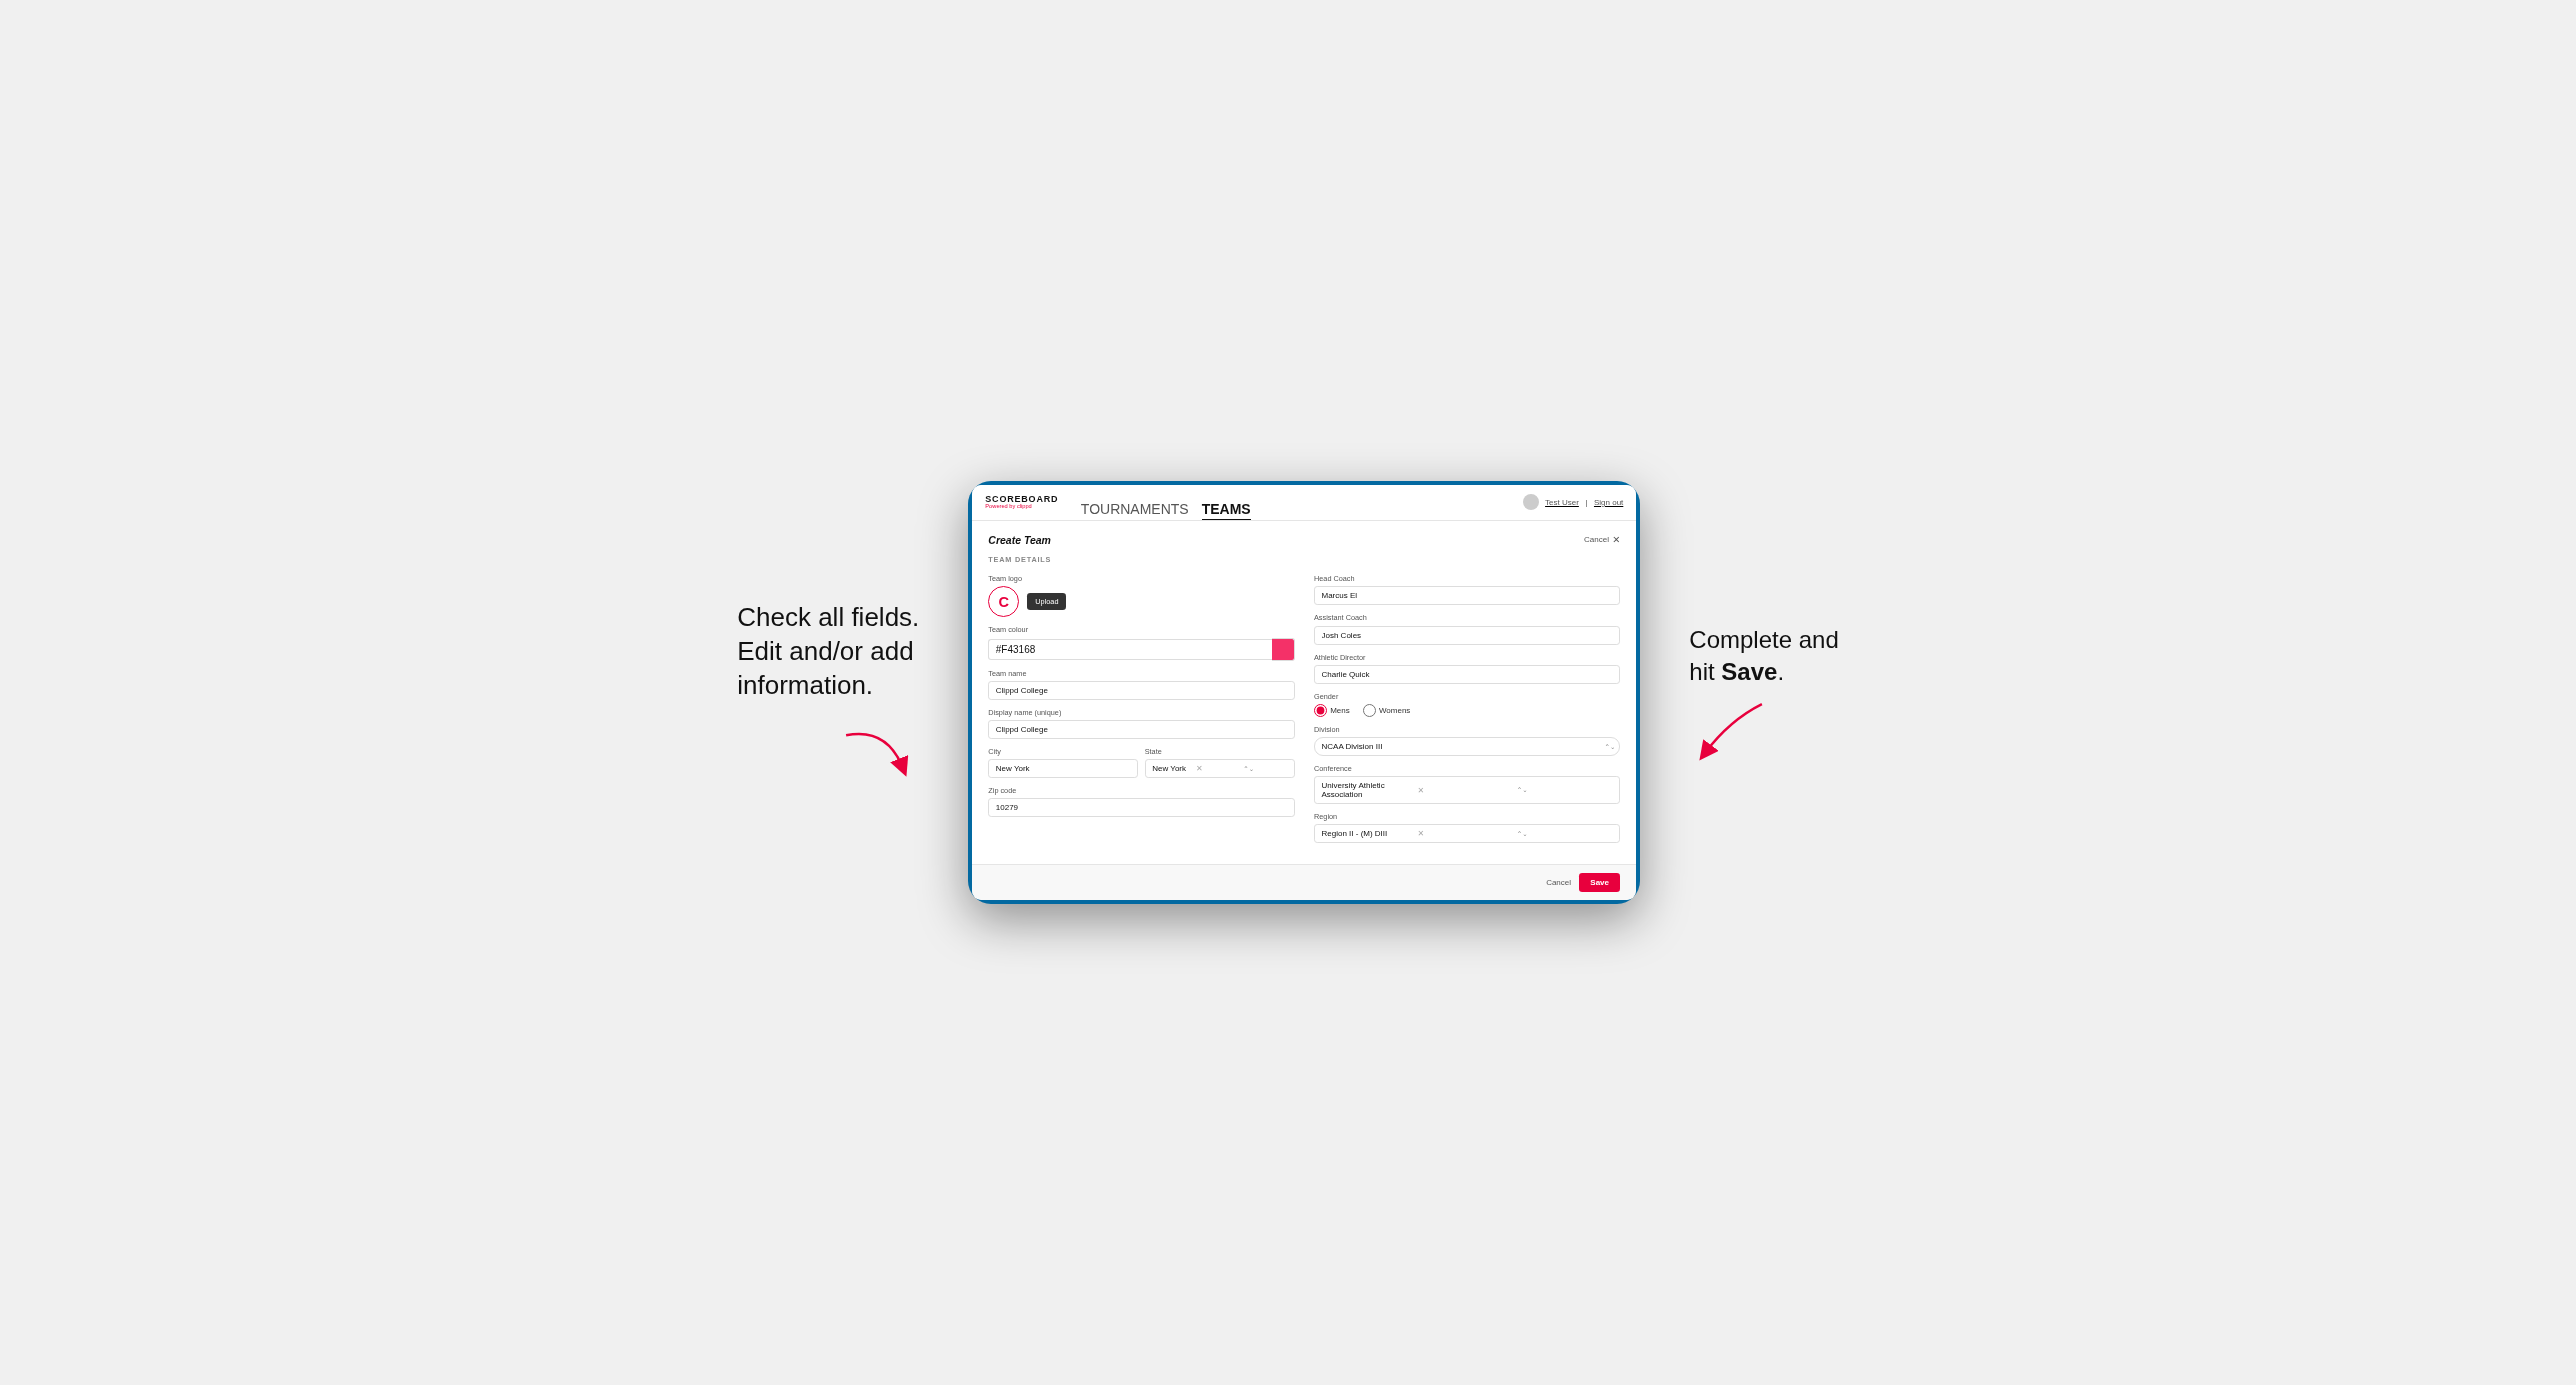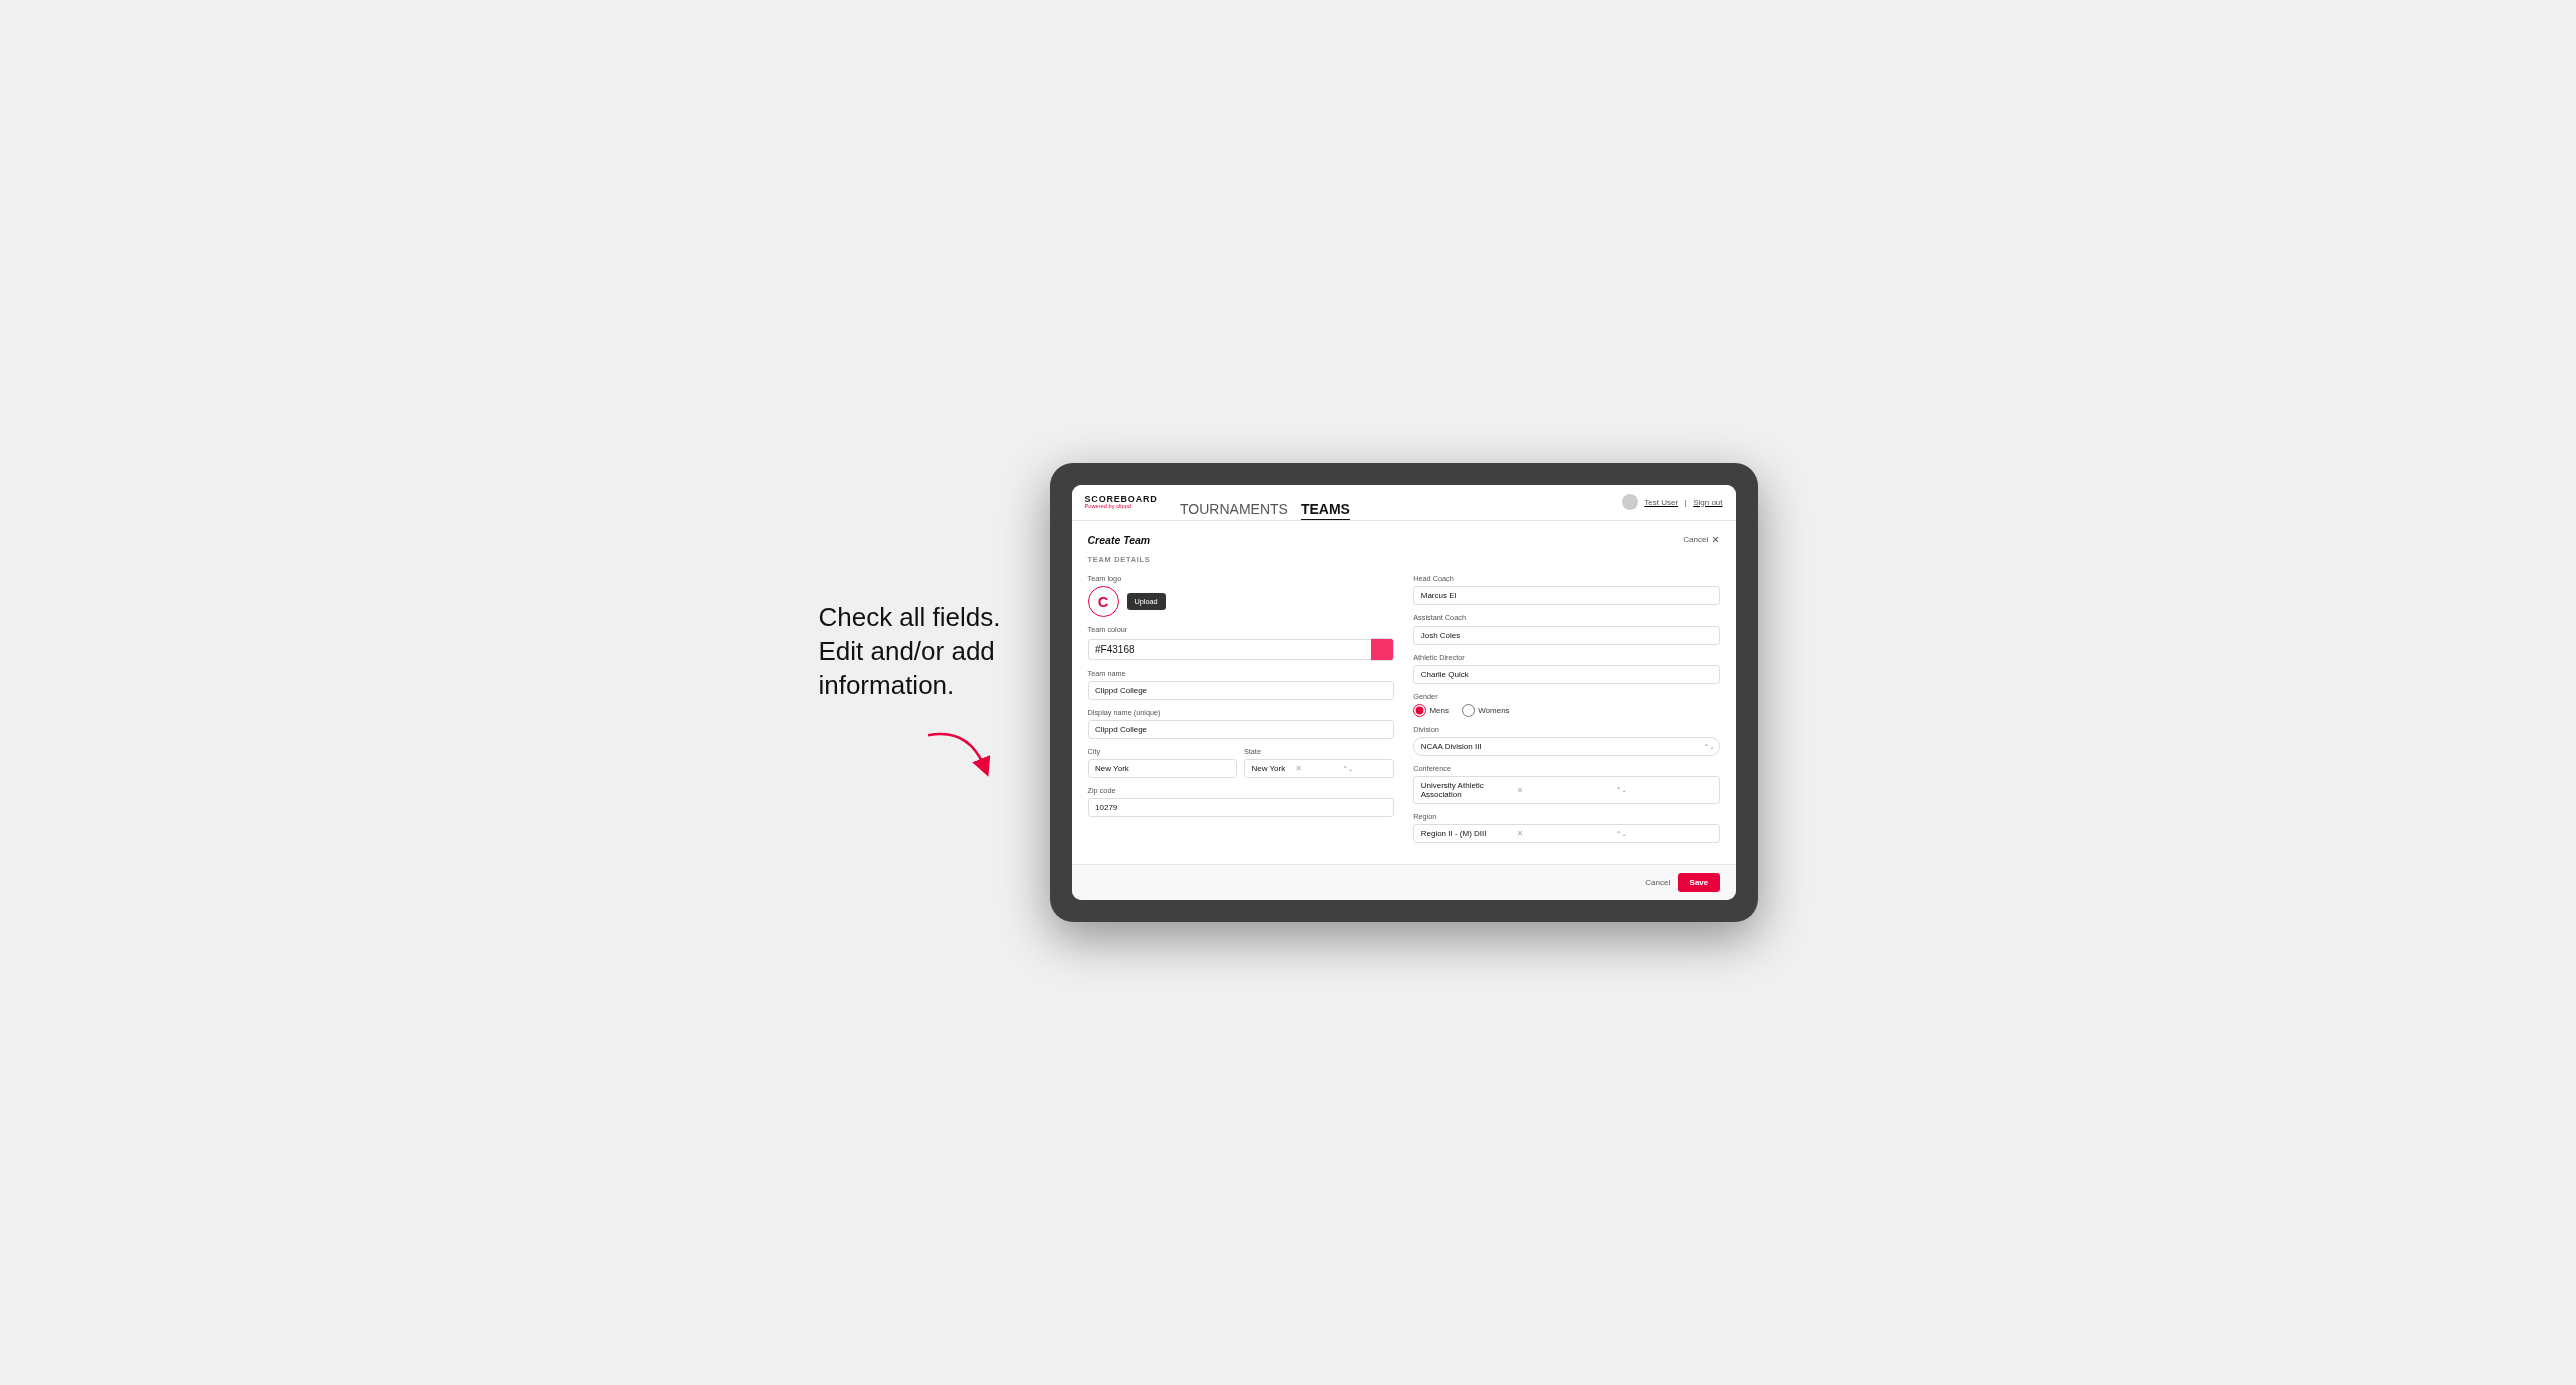--- a/index.html
+++ b/index.html
@@ -16,23 +16,23 @@
     .page-wrapper {
       display: flex;
       align-items: center;
       justify-content: center;
       width: 100%;
       gap: 49px;
       position: relative;
     }
 
     .tablet-outer {
-      background: #404040;
+      background: #0369a1;
       border-radius: 23px;
-      padding: 22px;
+      padding: 4px;
       box-shadow: 0 16px 49px rgba(0,0,0,0.4);
       flex-shrink: 0;
     }
 
     .tablet-screen {
       background: #fff;
       border-radius: 9.7px;
       width: 664px;
       overflow: hidden;
     }
@@ -545,15 +545,34 @@
       </div>
 
       <div class="form-footer">
         <button class="footer-cancel">Cancel</button>
         <button class="footer-save">Save</button>
       </div>
 
     </div>
   </div>
 
+  <div style="display:flex;flex-direction:column;align-items:flex-start;">
+    <div class="annotation-right">
+      <div>Complete and</div>
+      <div>
+        <span>hit </span><strong>Save</strong><span>.</span>
+      </div>
+    </div>
+
+    <div style="margin-top: 8px; display: flex; justify-content: flex-start;">
+      <svg width="81" height="65" viewBox="0 0 100 80">
+        <path d="M 90 10 Q 50 30 20 70" stroke="#e8003d" stroke-width="3" fill="none" marker-end="url(#arrowhead2)"></path>
+        <defs>
+          <marker id="arrowhead2" markerWidth="8" markerHeight="8" refX="4" refY="4" orient="auto">
+            <polygon points="0 0, 8 4, 0 8" fill="#e8003d"></polygon>
+          </marker>
+        </defs>
+      </svg>
+    </div>
+  </div>
 
 </div>
 
 
 </body></html>

